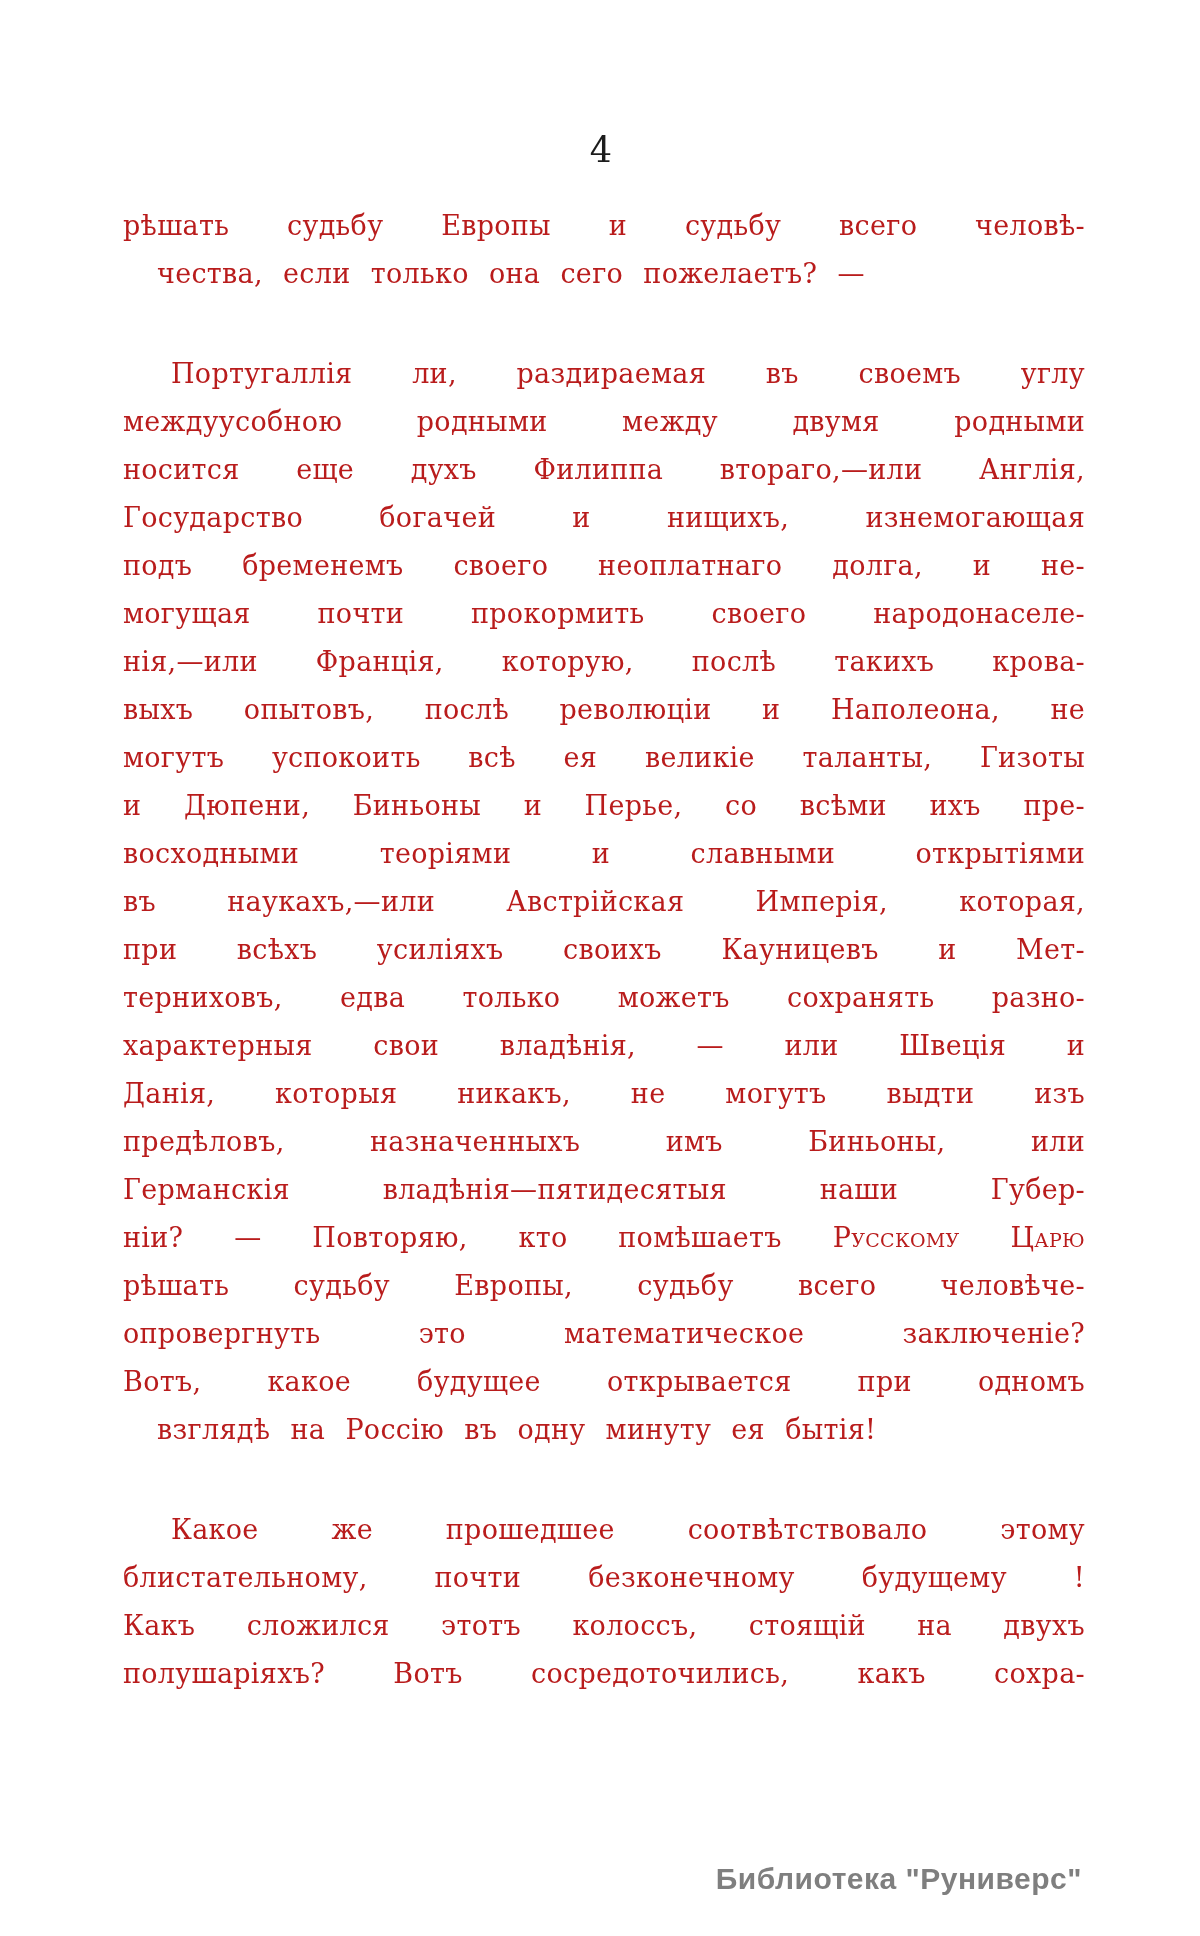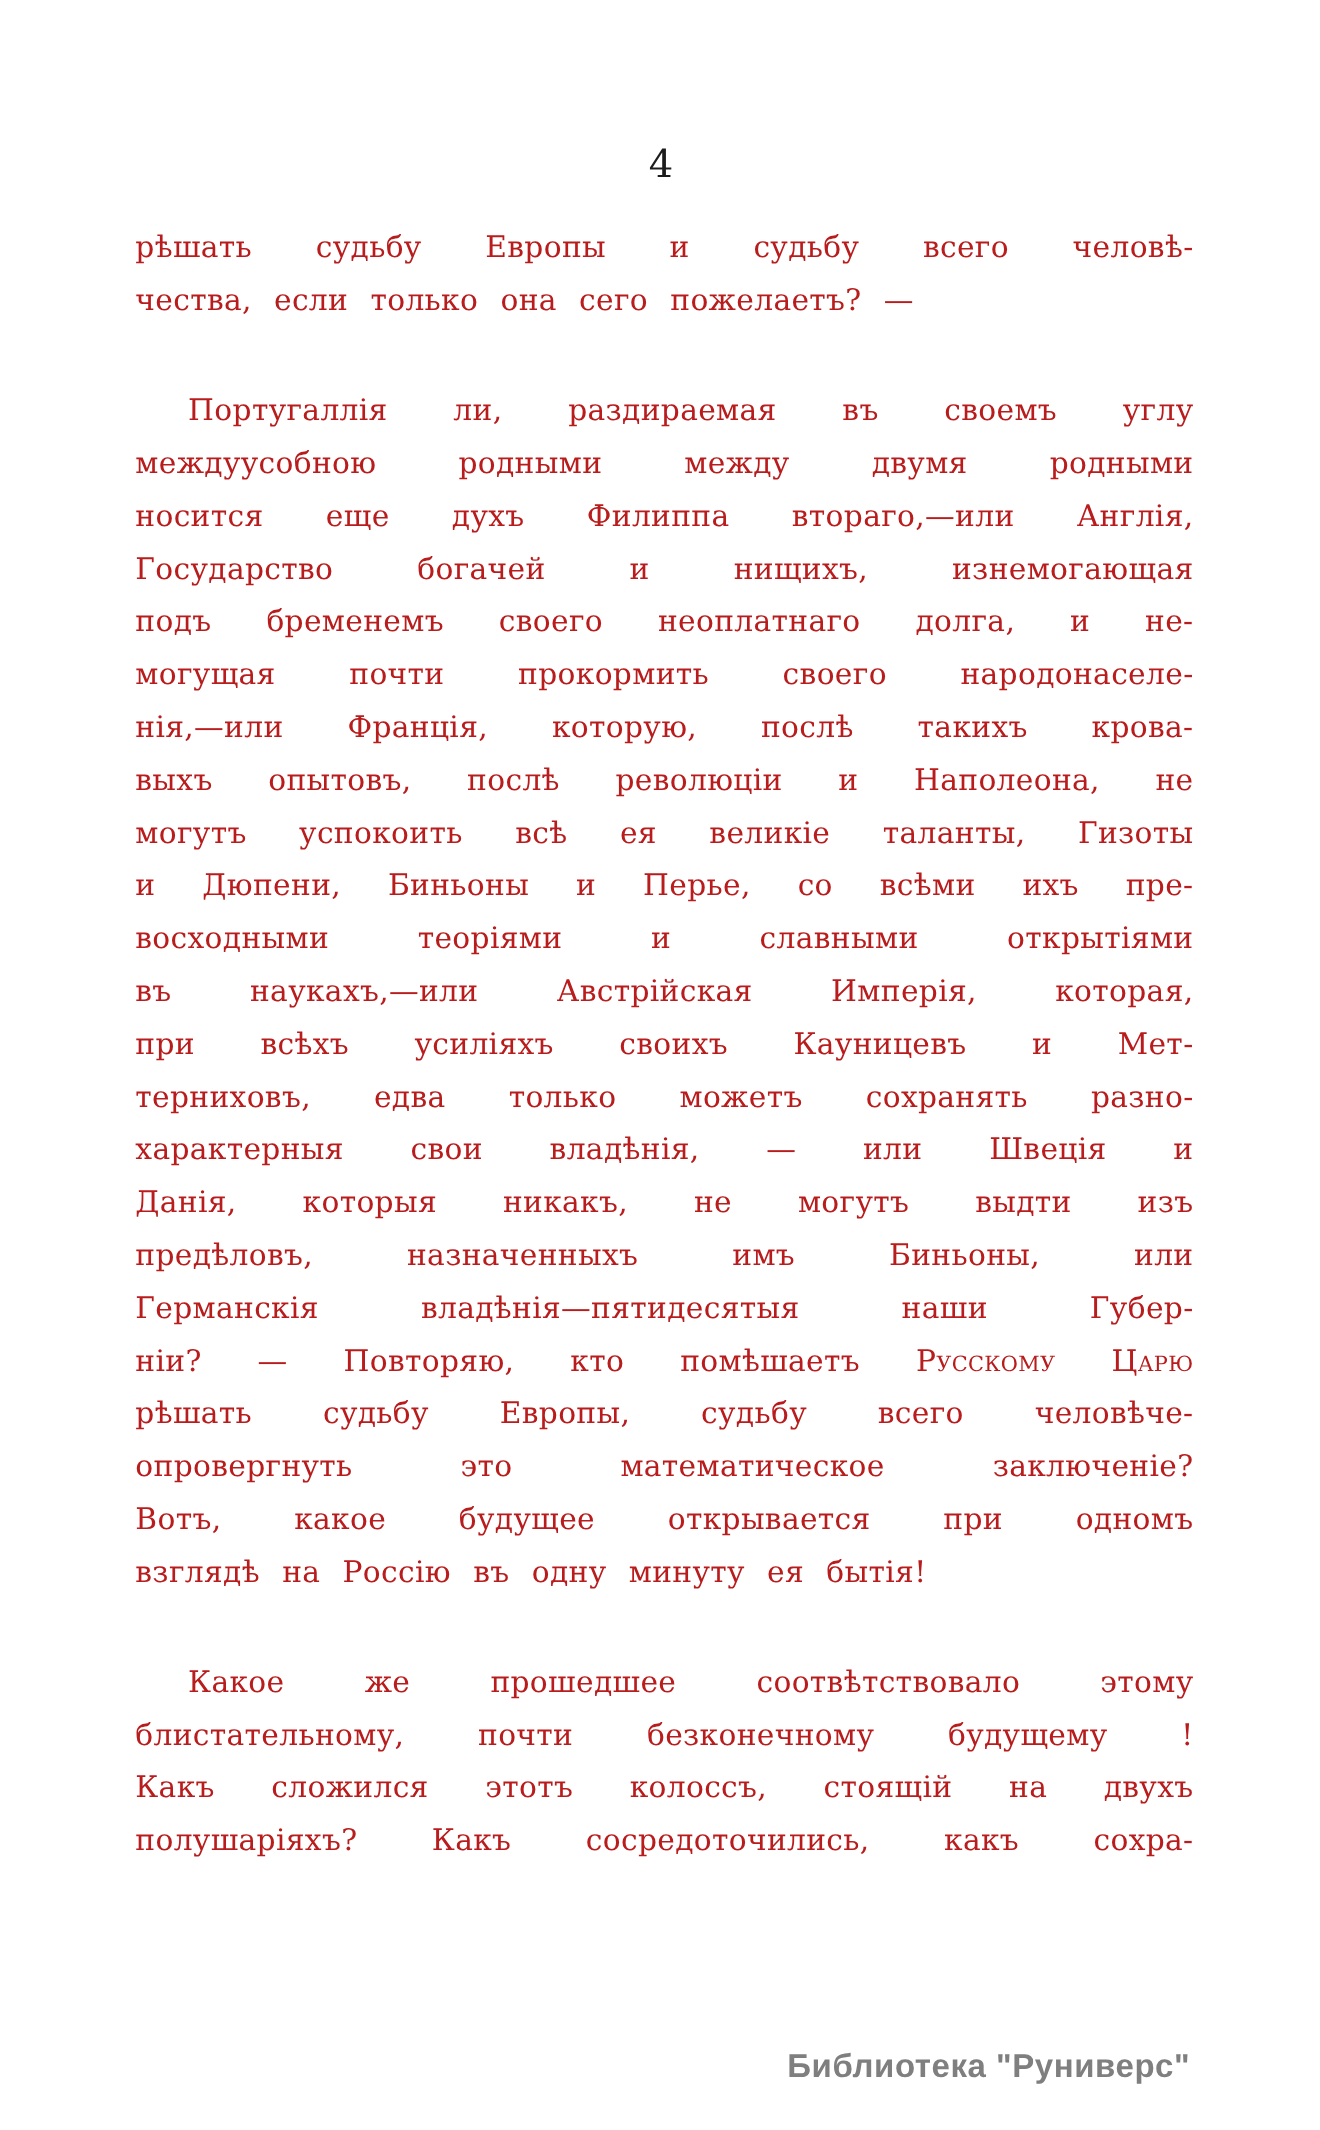--- a/index.html
+++ b/index.html
@@ -35,20 +35,21 @@
   }
   .paragraph { margin: 0; }
   .paragraph + .paragraph { margin-top: 52px; }
   .line {
     text-align: justify;
     text-align-last: justify;
   }
   .line.last {
     text-align-last: left;
     word-spacing: 0.42em;
+    margin-left: 34px;
   }
   .line.indent { text-indent: 48px; }
   .line.italic { }
   .sc { font-variant: small-caps; }
   .watermark {
     position: absolute;
     top: 1862px;
     right: 118px;
     font-family: "Liberation Sans", sans-serif;
     font-size: 30px;
@@ -90,18 +91,18 @@
         <div class="line">ніи? — Повторяю, кто помѣшаетъ <span class="sc">Русскому Царю</span></div>
         <div class="line">рѣшать судьбу Европы, судьбу всего человѣче-</div>
         <div class="line">опровергнуть это математическое заключеніе?</div>
         <div class="line">Вотъ, какое будущее открывается при одномъ</div>
         <div class="line last">взглядѣ на Россію въ одну минуту ея бытія!</div>
       </div>
       <div class="paragraph">
         <div class="line italic indent">Какое же прошедшее соотвѣтствовало этому</div>
         <div class="line italic">блистательному, почти безконечному будущему !</div>
         <div class="line">Какъ сложился этотъ колоссъ, стоящій на двухъ</div>
-        <div class="line">полушаріяхъ? Какъ сосредоточились, какъ сохра-</div>
+        <div class="line">полушаріяхъ? Вотъ сосредоточились, какъ сохра-</div>
       </div>
     </div>
 
   <div class="watermark" style="color: rgb(127, 127, 127);">Библиотека "Руниверс"</div>
 </div>
 
 </body></html>

